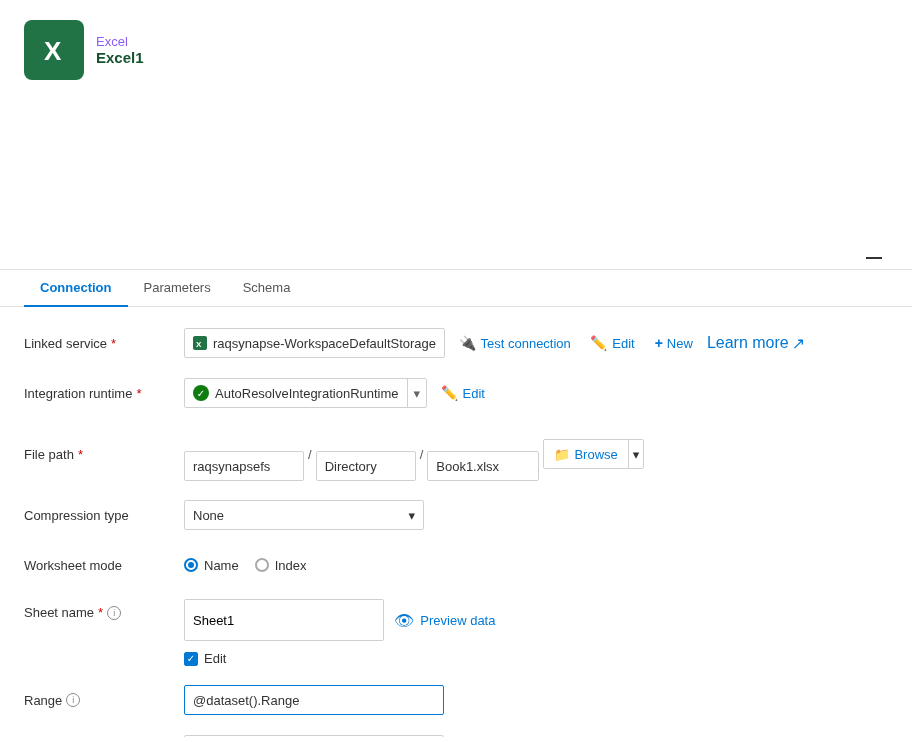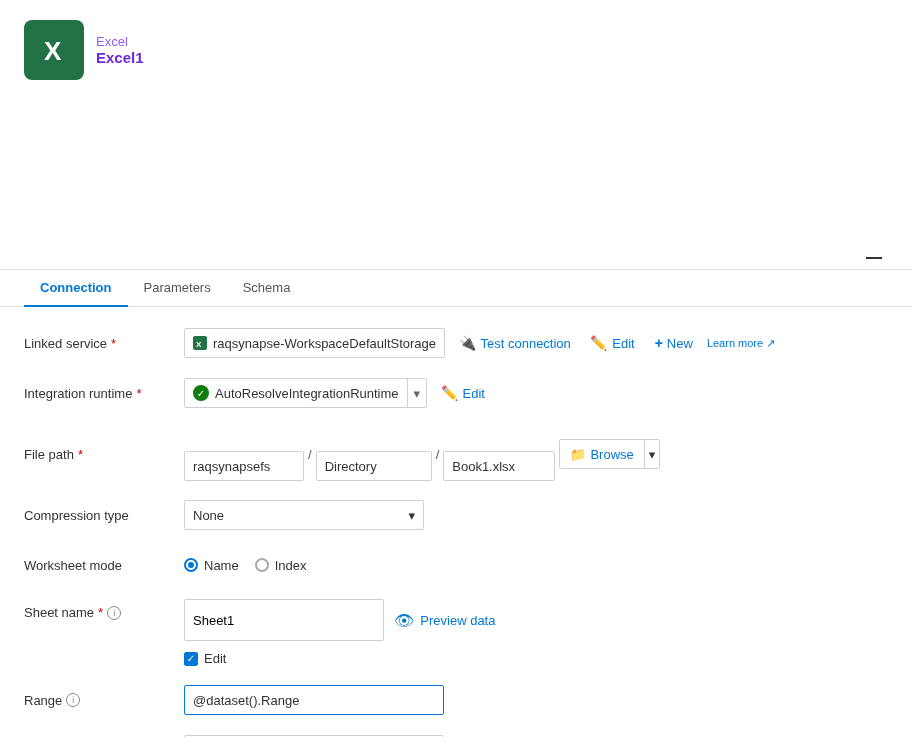--- a/index.html
+++ b/index.html
@@ -37,21 +37,21 @@
     }
 
     .excel-app-name {
       font-size: 13px;
       color: #8b5cf6;
     }
 
     .excel-file-name {
       font-size: 15px;
       font-weight: 600;
-      color: #6d28d9;
+      color: #14532d;
     }
 
     .minimize-btn {
       position: absolute;
       right: 30px;
       bottom: 10px;
       width: 16px;
       height: 2px;
       background: #333;
     }
@@ -150,21 +150,21 @@
       padding: 4px 6px;
     }
 
     .action-btn .icon {
       font-size: 14px;
     }
 
     .learn-more {
       color: #0078d4;
       cursor: pointer;
-      font-size: 11px;
+      font-size: 16px;
       display: flex;
       align-items: center;
       gap: 3px;
     }
 
     .integration-runtime-wrapper {
       display: flex;
       align-items: center;
       border: 1px solid #d0d0d0;
       border-radius: 2px;
@@ -454,21 +454,21 @@
 
   <div class="form-row">
     <div class="form-label">
       <span>File path</span>
       <span class="required-star">*</span>
     </div>
     <div class="form-controls">
       <div class="file-path-wrapper">
         <input class="file-path-input" style="width: 120px;" value="raqsynapsefs" readonly="">
         <span class="path-separator">/</span>
-        <input class="file-path-input" style="width: 116px;" value="Directory" readonly="">
+        <input class="file-path-input" style="width: 100px;" value="Directory" readonly="">
         <span class="path-separator">/</span>
         <input class="file-path-input" style="width: 112px;" value="Book1.xlsx" readonly="">
         <div style="display:flex; align-items:center; border:1px solid #d0d0d0; border-radius:2px; overflow:hidden; height:30px;">
           <button class="browse-btn" style="border:none; border-radius:0;">
             <span>📁</span>
             <span>Browse</span>
           </button>
           <div style="border-left:1px solid #d0d0d0; height:100%; display:flex; align-items:center; padding:0 4px; cursor:pointer;">▾</div>
         </div>
       </div>

